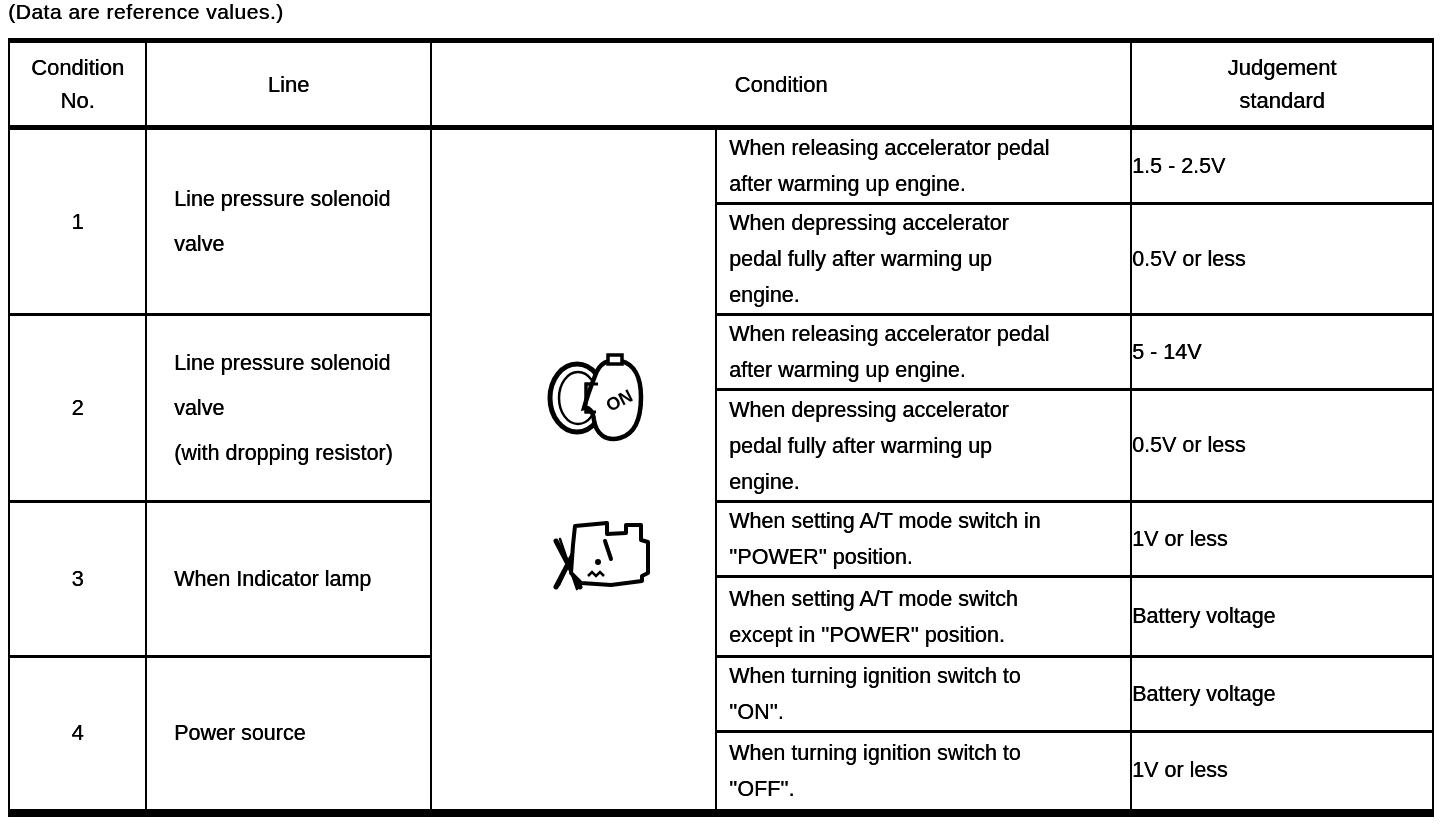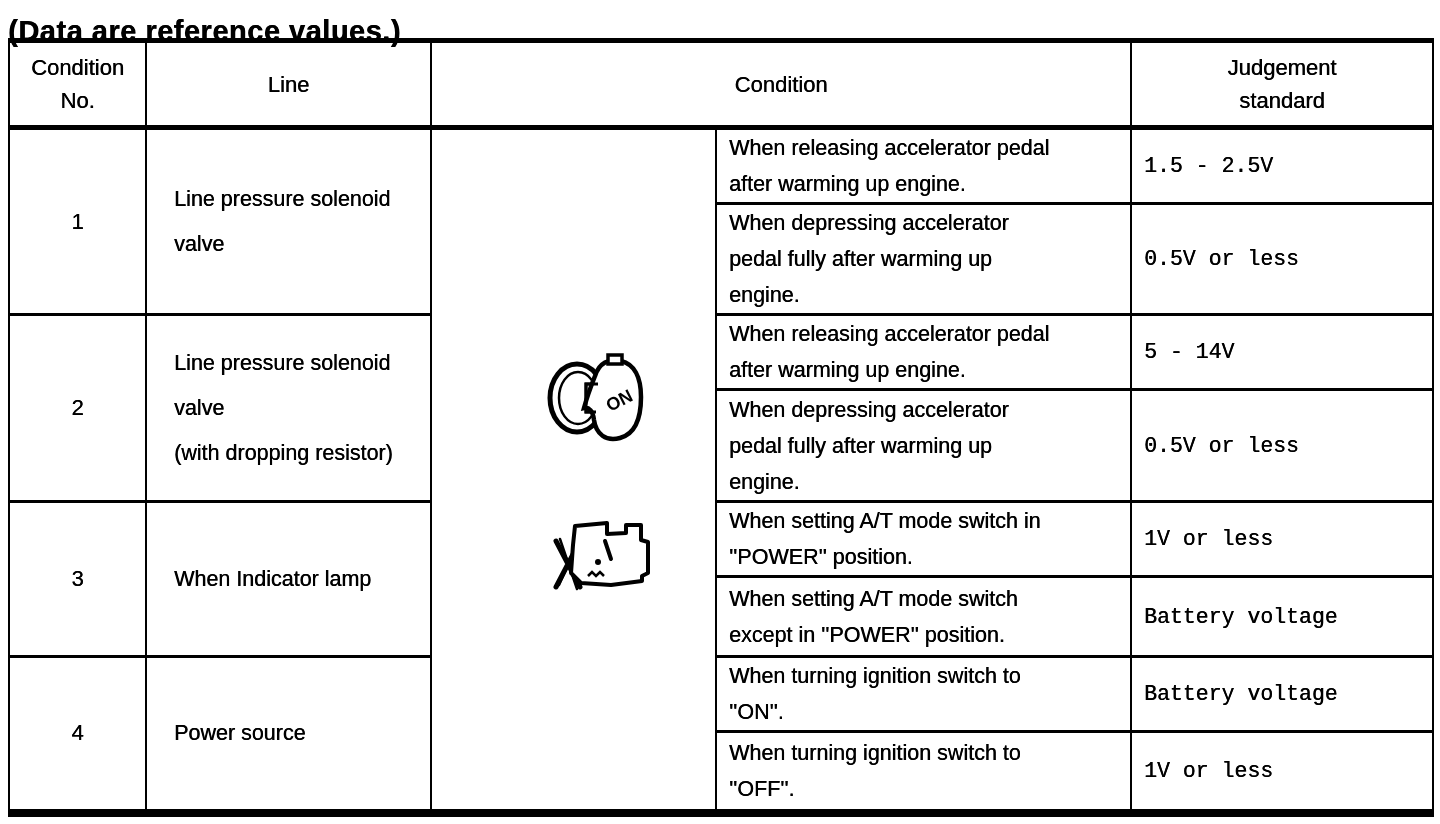--- a/index.html
+++ b/index.html
@@ -1,20 +1,20 @@
 <!DOCTYPE html>
 <html><head>
 <meta charset="utf-8">
 <style>
   * { margin:0; padding:0; box-sizing:border-box; }
   html,body { width:1440px; height:824px; background:#fff; color:#000;
               font-family:"Liberation Sans","DejaVu Sans",sans-serif; overflow:hidden; }
   .page { position:relative; width:1440px; height:824px; }
 
-  .title { position:absolute; left:8px; top:15px; font-size:29px; font-weight:bold;
+  .title { position:absolute; left:8px; top:0; font-size:21px; font-weight:normal;
            letter-spacing:0.5px; text-shadow:0.5px 0 0 #000; }
 
   .table-wrap { position:absolute; left:8px; top:38px; width:1424px; }
 
   table { border-collapse:collapse; table-layout:fixed; width:1424px;
           border-top:5px solid #000; border-bottom:8px solid #000;
           border-left:2px solid #000; border-right:2px solid #000; }
   th, td { border:2px solid #000; font-size:21.5px; font-weight:normal;
            text-shadow:0.4px 0 0 #000; vertical-align:middle; }
   td { border-top-width:3px; }
@@ -24,21 +24,21 @@
   tr.r75  { height:75px; }
   tr.r110 { height:110px; }
   tr.r112 { height:112px; }
   tr.r80  { height:80px; }
   tr.r81  { height:81px; }
 
   .pre  { white-space:pre-line; }
   .tno  { text-align:center; font-size:22px; }
   .item { padding-left:27px; line-height:45px; }
   .cond { padding-left:12px; padding-right:7px; line-height:36px; }
-  .judg { padding-left:12px;font-family:Liberation Mono, monospace; }
+  .judg { padding-left:0; }
   .illus{ border-top-width:2px; }
 
   .icon-layer { position:absolute; left:0; top:0; width:1424px; height:786px;
                 pointer-events:none; }
   .icon-key       { position:absolute; left:538px; top:310px; }
   .icon-connector { position:absolute; left:540px; top:465px; }
 </style>
 </head>
 <body>
 

